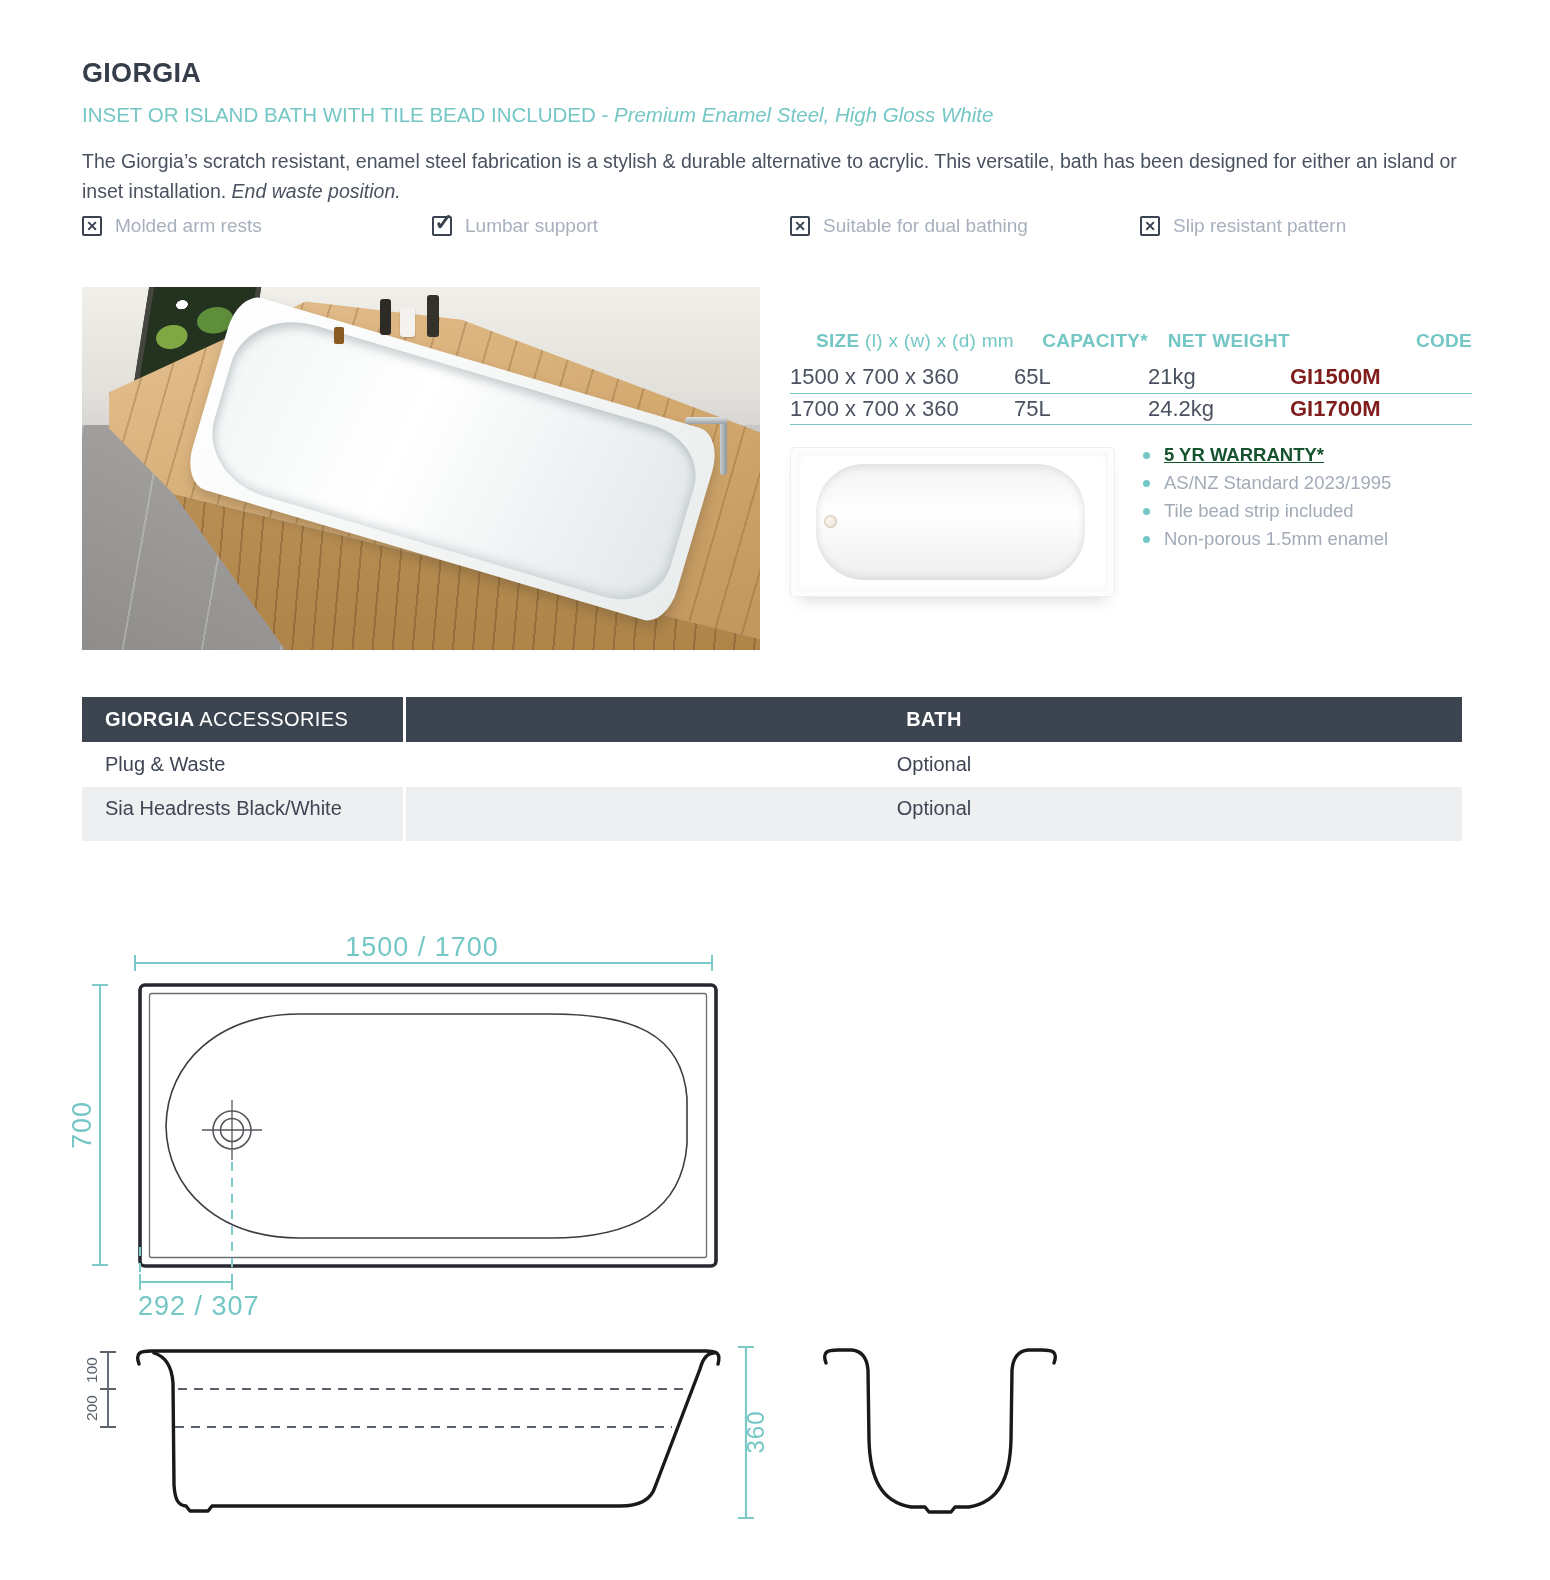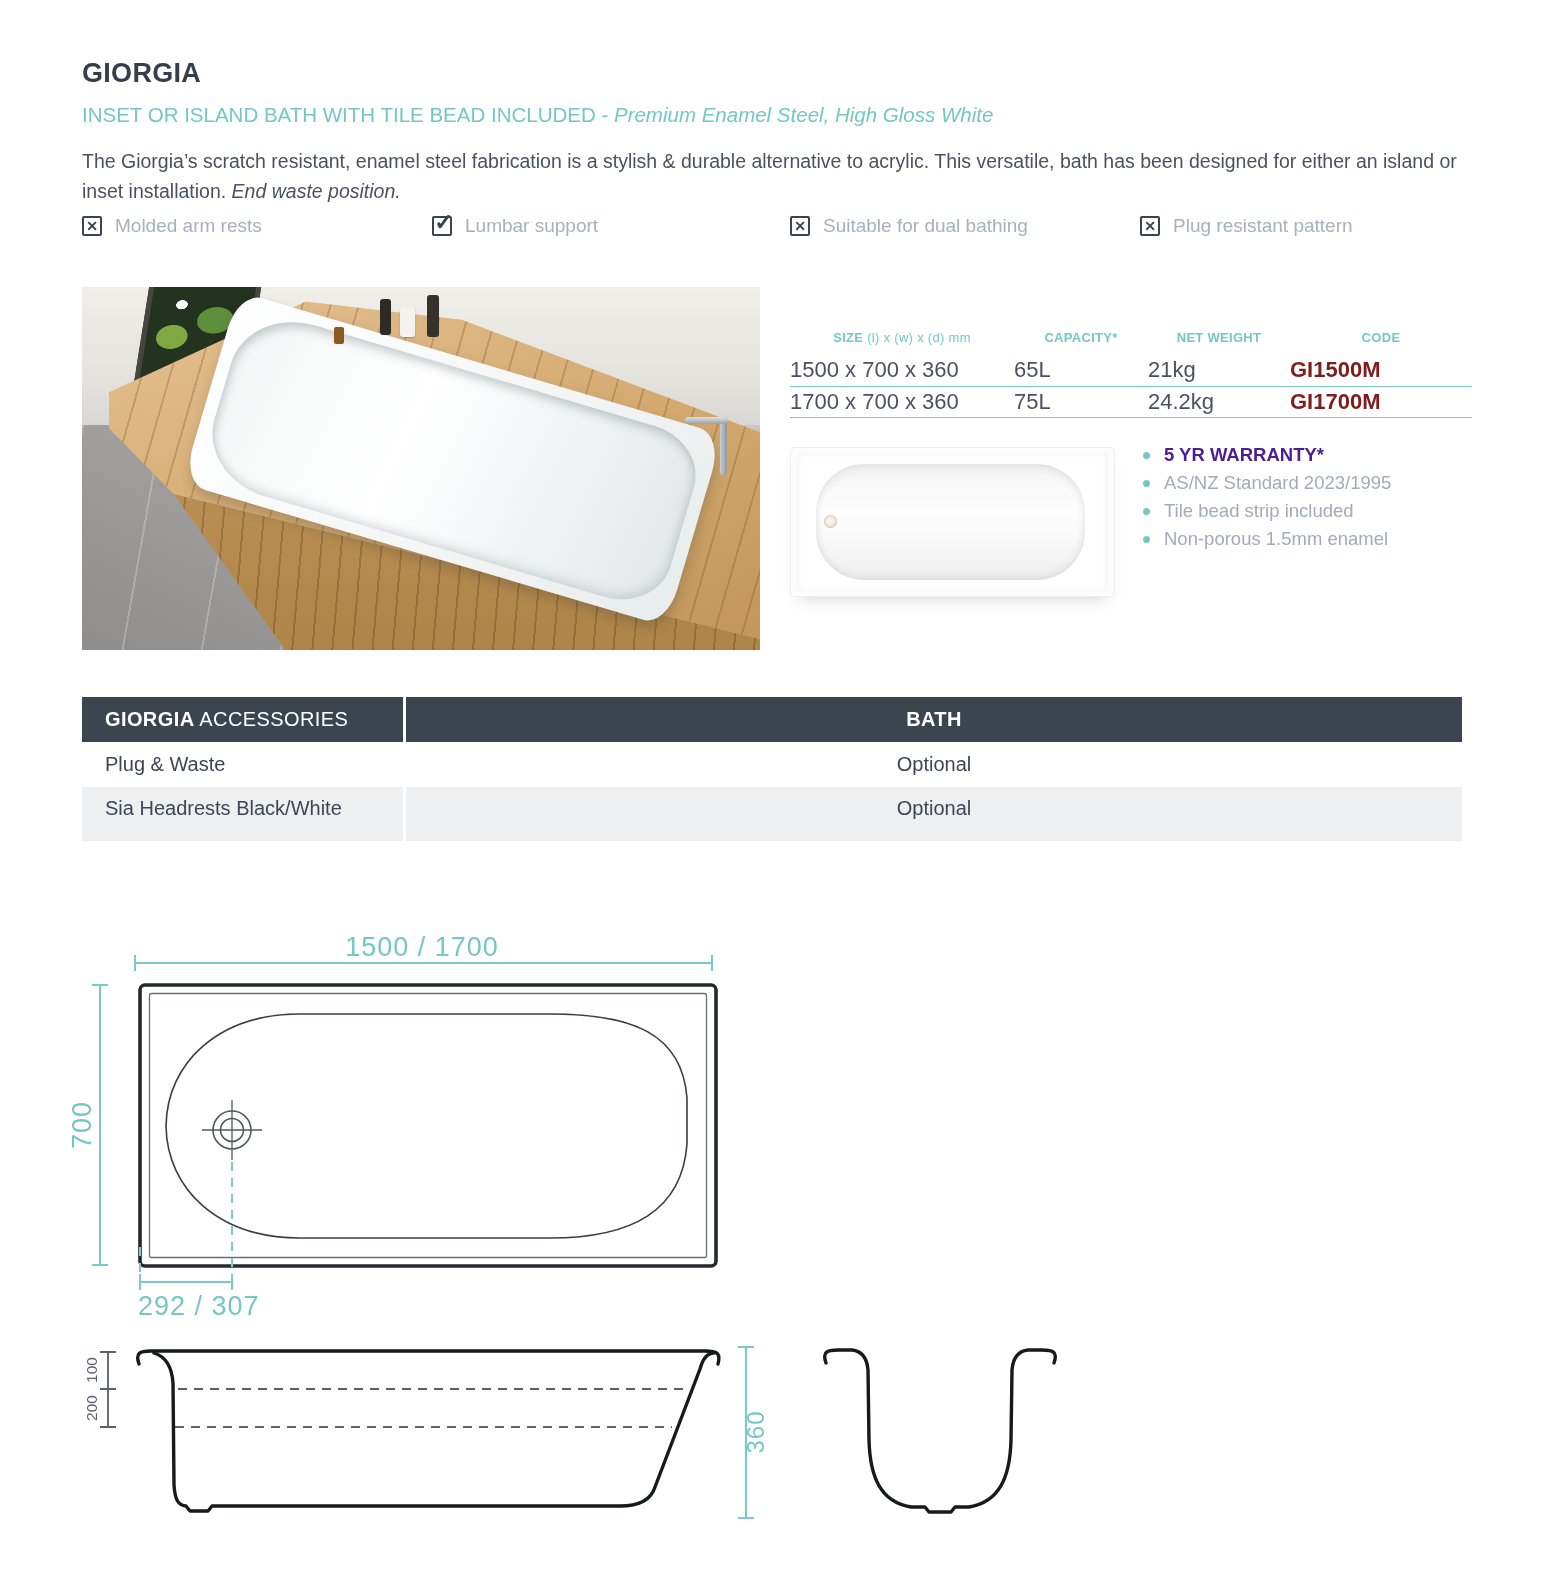--- a/index.html
+++ b/index.html
@@ -60,42 +60,42 @@
       background:linear-gradient(90deg,#C9CDD0,#8F969B); border-radius:3px; }
   .ph-faucet::after { content:""; position:absolute; left:0; top:0; width:42px; height:7px;
       background:linear-gradient(180deg,#DDE1E3,#9AA1A6); border-radius:4px; }
   .ph-bottle1 { left:298px; top:12px; width:11px; height:36px; background:#2E2B26; border-radius:3px; }
   .ph-bottle2 { left:318px; top:20px; width:15px; height:30px; background:#F3F2EF; border-radius:3px; box-shadow:0 1px 2px rgba(0,0,0,0.2); }
   .ph-bottle3 { left:345px; top:8px; width:12px; height:42px; background:#35322C; border-radius:3px; }
   .ph-jar { left:252px; top:40px; width:10px; height:17px; background:#8A5A22; border-radius:2px; }
 
   
   .spec { left:790px; top:330px; border-collapse:collapse; table-layout:fixed; }
-  .spec th { text-align:center; font-size:13px; color:#74C7C5; padding:0 0 10px 0; font-weight:bold; letter-spacing:0.3px; white-space:nowrap; }
+  .spec th { text-align:right; font-size:19px; color:#74C7C5; padding:0 0 10px 0; font-weight:bold; letter-spacing:0.3px; white-space:nowrap; }
   .spec th .norm { font-weight:normal; }
   .spec td { font-size:22px; color:#4A5260; height:31px; border-bottom:1.6px solid #7CCAC8; padding:0; }
   .c-size{width:224px} .c-cap{width:134px} .c-wt{width:142px} .c-code{width:182px}
   .spec td.code { font-weight:bold; color:#7f1d1d; }
 
   
   .mini { left:790px; top:447px; width:325px; height:150px; background:#FDFDFD; border-radius:5px;
       box-shadow:inset 0 0 0 1px #EEEEEC, 0 10px 16px -9px rgba(0,0,0,0.18); }
   .mini-plate { position:absolute; left:7px; top:6px; right:7px; bottom:6px; border-radius:3px; background:#fff;
       box-shadow:inset 0 0 7px rgba(0,0,0,0.06); }
   .mini-tub { position:absolute; left:26px; top:17px; right:30px; bottom:17px; border-radius:48px;
       background:linear-gradient(180deg,#F3F3F3,#FEFEFE 42%,#EFEFEF);
       box-shadow:inset 0 3px 8px rgba(0,0,0,0.08), inset 0 -4px 8px rgba(0,0,0,0.06); }
   .mini-drain { position:absolute; left:34px; top:68px; width:13px; height:13px; border-radius:50%;
       background:radial-gradient(circle at 40% 40%, #FBF6EE, #E3DACB); box-shadow:inset 0 0 2px rgba(120,100,70,0.5); }
 
   
   .bullets { left:1140px; top:441px; width:345px; list-style:none; }
   .bullets li { position:relative; padding-left:24px; font-size:18.5px; line-height:28px; color:#A2ABB7; }
   .bullets li::before { content:""; position:absolute; left:3px; top:11px; width:7px; height:7px; border-radius:50%; background:#74C7C5; }
-  .bullets li:first-child { font-weight:bold; color:#4c1d95; }
+  .bullets li:first-child { font-weight:bold; color:#14532d;text-decoration:underline; }
 
   
   .acc { left:82px; top:697px; width:1380px; }
   .acc-row { display:flex; gap:3px; }
   .c1 { width:321px; padding-left:23px; }
   .c2 { flex:1; text-align:center; }
   .acc-h .c1, .acc-h .c2 { background:#3C4450; color:#FFFFFF; line-height:45px; height:45px; font-size:20px; letter-spacing:0.4px; }
   .acc-h .c2 { font-weight:bold; }
   .acc-r .c1, .acc-r .c2 { font-size:20px; color:#3E4654; }
   .acc-r1 .c1, .acc-r1 .c2 { background:#FFFFFF; height:45px; line-height:45px; }
@@ -128,21 +128,21 @@
   <div class="feature f3">
     <span class="cb">
         <span>✕</span>
       </span>
     <span class="f-label">Suitable for dual bathing</span>
   </div>
   <div class="feature f4">
     <span class="cb">
         <span>✕</span>
       </span>
-    <span class="f-label">Plug resistant pattern</span>
+    <span class="f-label">Slip resistant pattern</span>
   </div>
 
   <div class="abs photo">
     <div class="ph-wall"></div>
     <div class="ph-floor"></div>
     <div class="ph-window"></div>
     <div class="ph-deck-front"></div>
     <div class="ph-deck-top"></div>
     <div class="ph-bath">
         <div class="ph-bath-inner"></div>

